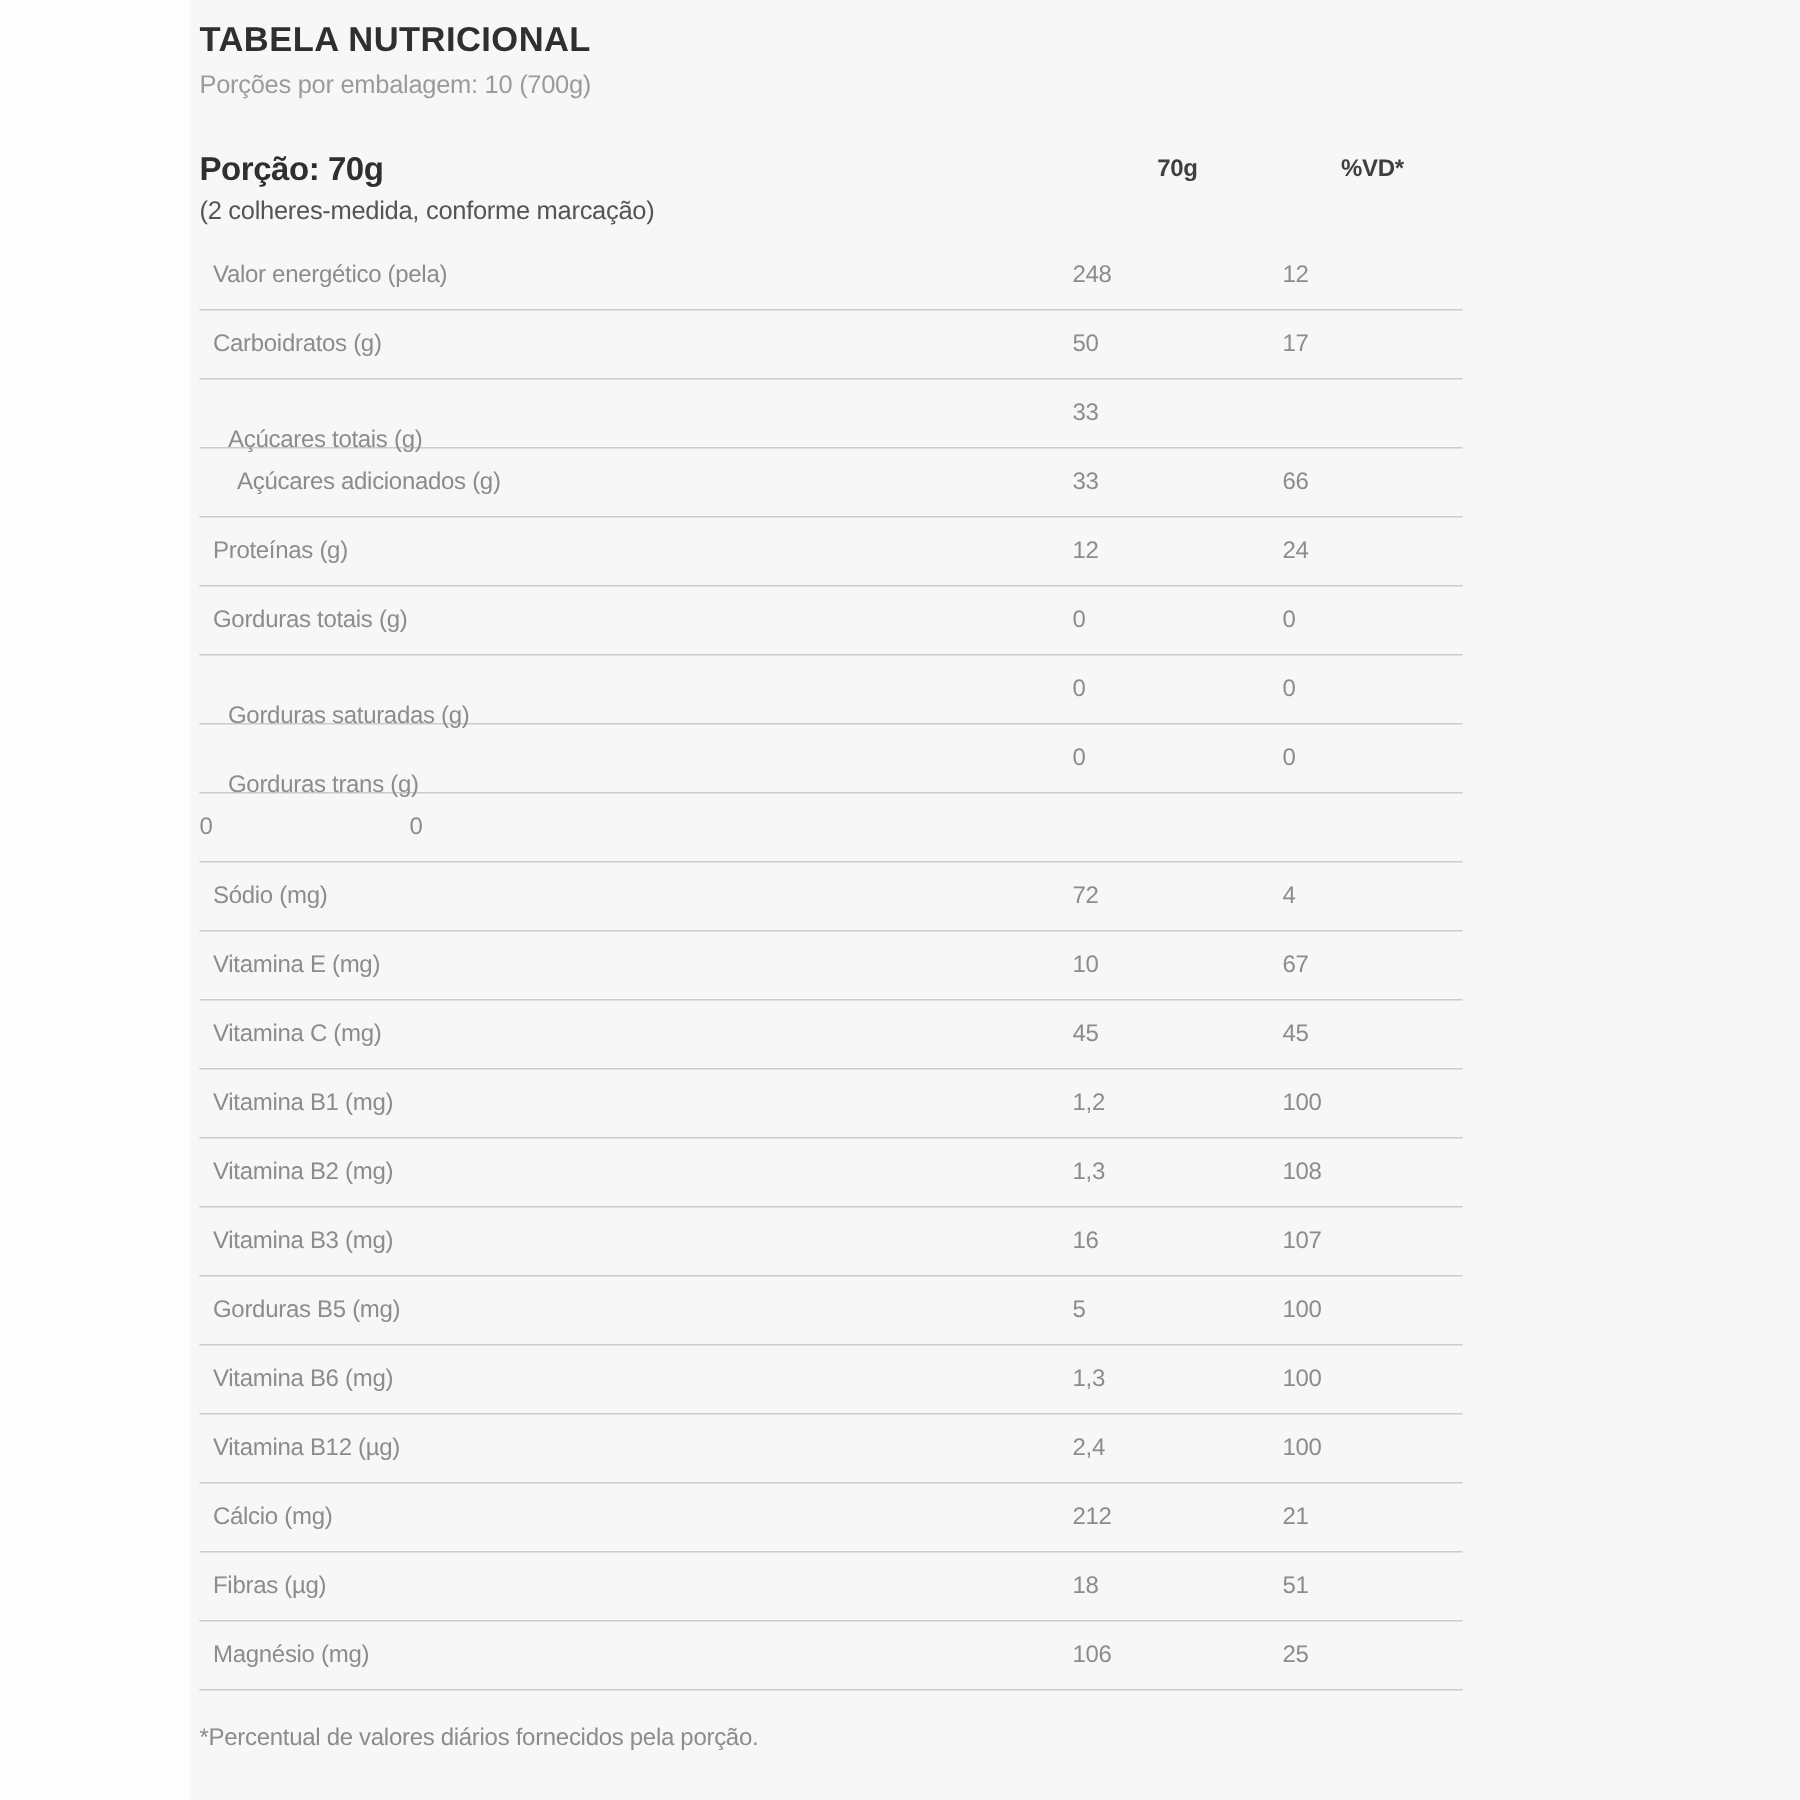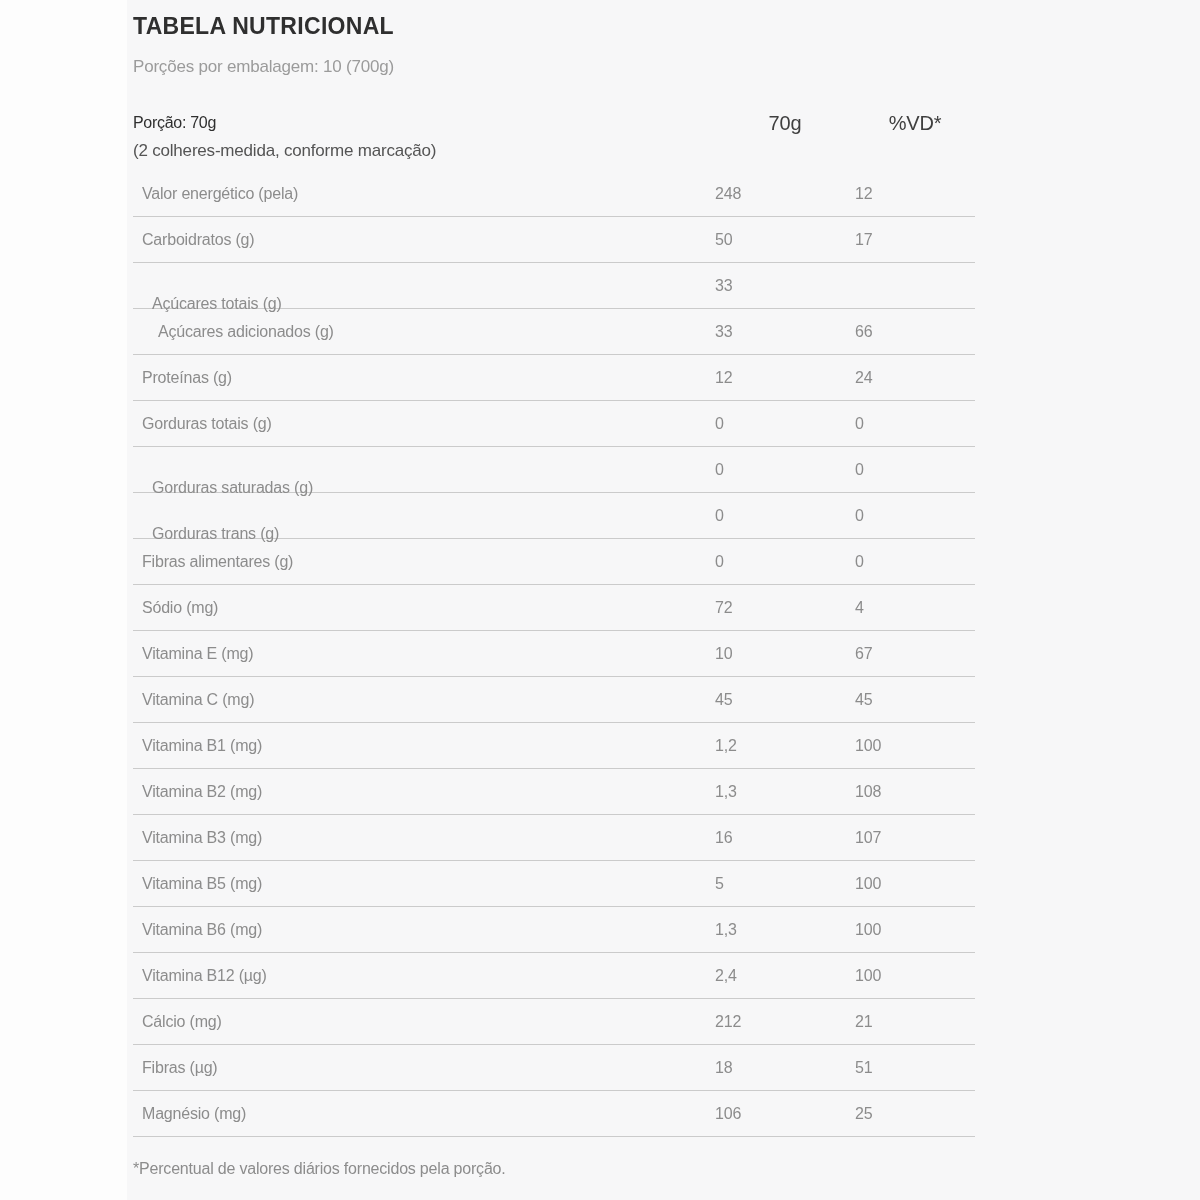--- a/index.html
+++ b/index.html
@@ -29,53 +29,53 @@
   }
   .title {
     margin: 0;
     font-size: 23px;
     line-height: 28px;
     font-weight: 700;
     letter-spacing: 0.3px;
     color: var(--title_text, #2f2f2f);
   }
   .servings {
-    margin: 17px 0 0 0;
+    margin: 7px 0 0 0;
     font-size: 17px;
     line-height: 20px;
     letter-spacing: -0.2px;
     color: var(--muted_text, #9b9b9b);
   }
   .portion-row {
     margin-top: 32px;
     display: flex;
     align-items: flex-start;
   }
   .portion-left {
     flex: 1;
     min-width: 0;
   }
   .portion-title {
-    font-size: 16px;
+    font-size: 22px;
     line-height: 28px;
-    font-weight: 400;
+    font-weight: 700;
     letter-spacing: -0.3px;
     color: var(--title_text, #2f2f2f);
   }
   .portion-sub {
     margin-top: 4px;
     font-size: 17px;
     line-height: 20px;
     letter-spacing: -0.2px;
     color: var(--body_text, #545454);
   }
   .col-head {
-    font-size: 20px;
+    font-size: 16px;
     line-height: 28px;
-    font-weight: 400;
+    font-weight: 700;
     letter-spacing: -0.2px;
     color: var(--header_text, #3f3f3f);
     text-align: center;
   }
   .col-amount { width: 140px; }
   .col-dv { width: 120px; }
   .rows {
     margin-top: 10px;
   }
   .row {
@@ -164,21 +164,20 @@
           <span class="label">Gorduras saturadas (g)</span>
           <span class="val amount">0</span>
           <span class="val dv">0</span>
         </div>
         <div class="row indent-1">
           <span class="label">Gorduras trans (g)</span>
           <span class="val amount">0</span>
           <span class="val dv">0</span>
         </div>
         <div class="row indent-0">
-          <span class="label">Fibras alimentares (g)</span>
           <span class="val amount">0</span>
           <span class="val dv">0</span>
         </div>
         <div class="row indent-0">
           <span class="label">Sódio (mg)</span>
           <span class="val amount">72</span>
           <span class="val dv">4</span>
         </div>
         <div class="row indent-0">
           <span class="label">Vitamina E (mg)</span>
@@ -199,21 +198,21 @@
           <span class="label">Vitamina B2 (mg)</span>
           <span class="val amount">1,3</span>
           <span class="val dv">108</span>
         </div>
         <div class="row indent-0">
           <span class="label">Vitamina B3 (mg)</span>
           <span class="val amount">16</span>
           <span class="val dv">107</span>
         </div>
         <div class="row indent-0">
-          <span class="label">Vitamina B5 (mg)</span>
+          <span class="label">Gorduras B5 (mg)</span>
           <span class="val amount">5</span>
           <span class="val dv">100</span>
         </div>
         <div class="row indent-0">
           <span class="label">Vitamina B6 (mg)</span>
           <span class="val amount">1,3</span>
           <span class="val dv">100</span>
         </div>
         <div class="row indent-0">
           <span class="label">Vitamina B12 (µg)</span>

